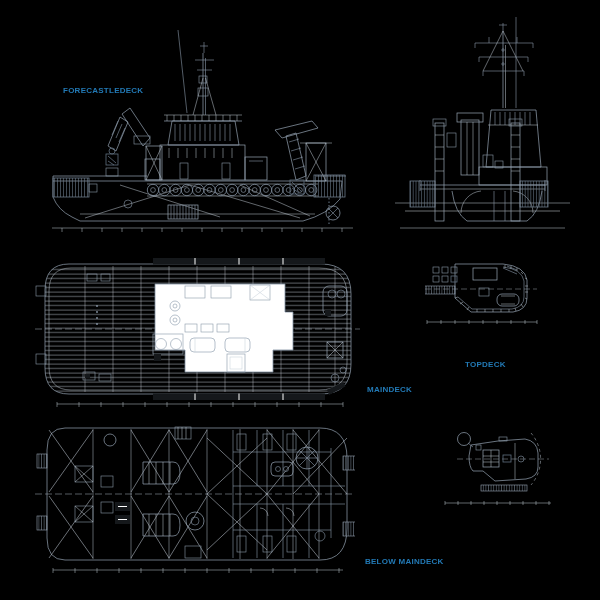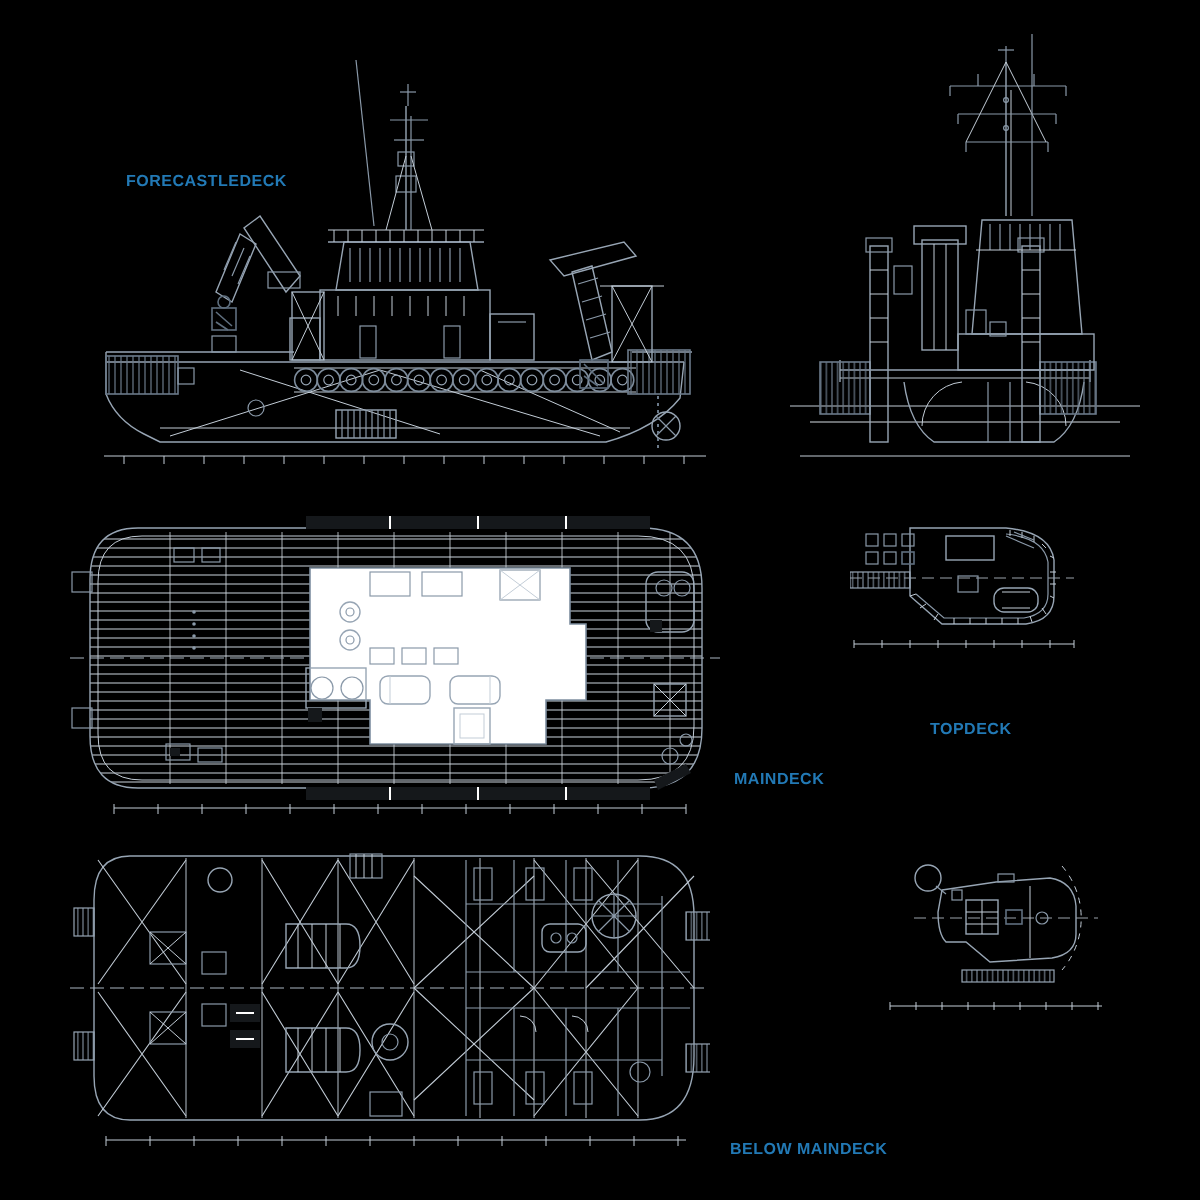--- a/index.html
+++ b/index.html
@@ -597,14 +597,14 @@
         <line x1="67" y1="78" x2="67" y2="82"></line>
       <line x1="80" y1="78" x2="80" y2="82"></line>
         <line x1="93" y1="78" x2="93" y2="82"></line>
       <line x1="106" y1="78" x2="106" y2="82"></line>
     </g>
   </svg>
 
   <div class="deck-label" style="left:63px;top:86px">FORECASTLEDECK</div>
   <div class="deck-label" style="left:465px;top:360px">TOPDECK</div>
   <div class="deck-label" style="left:367px;top:385px">MAINDECK</div>
-  <div class="deck-label" style="left:365px;top:570px">BELOW MAINDECK</div>
+  <div class="deck-label" style="left:365px;top:557px">BELOW MAINDECK</div>
 </div>
 
 </body></html>

